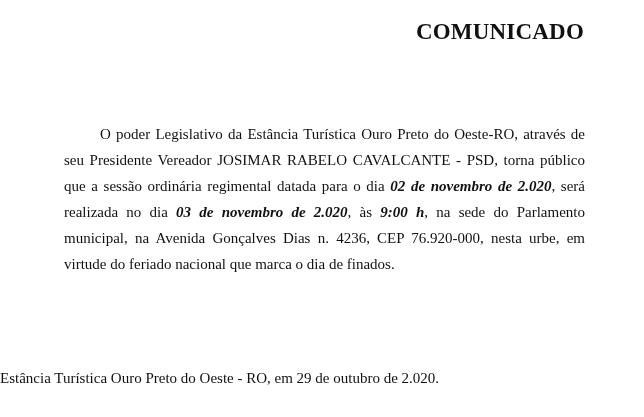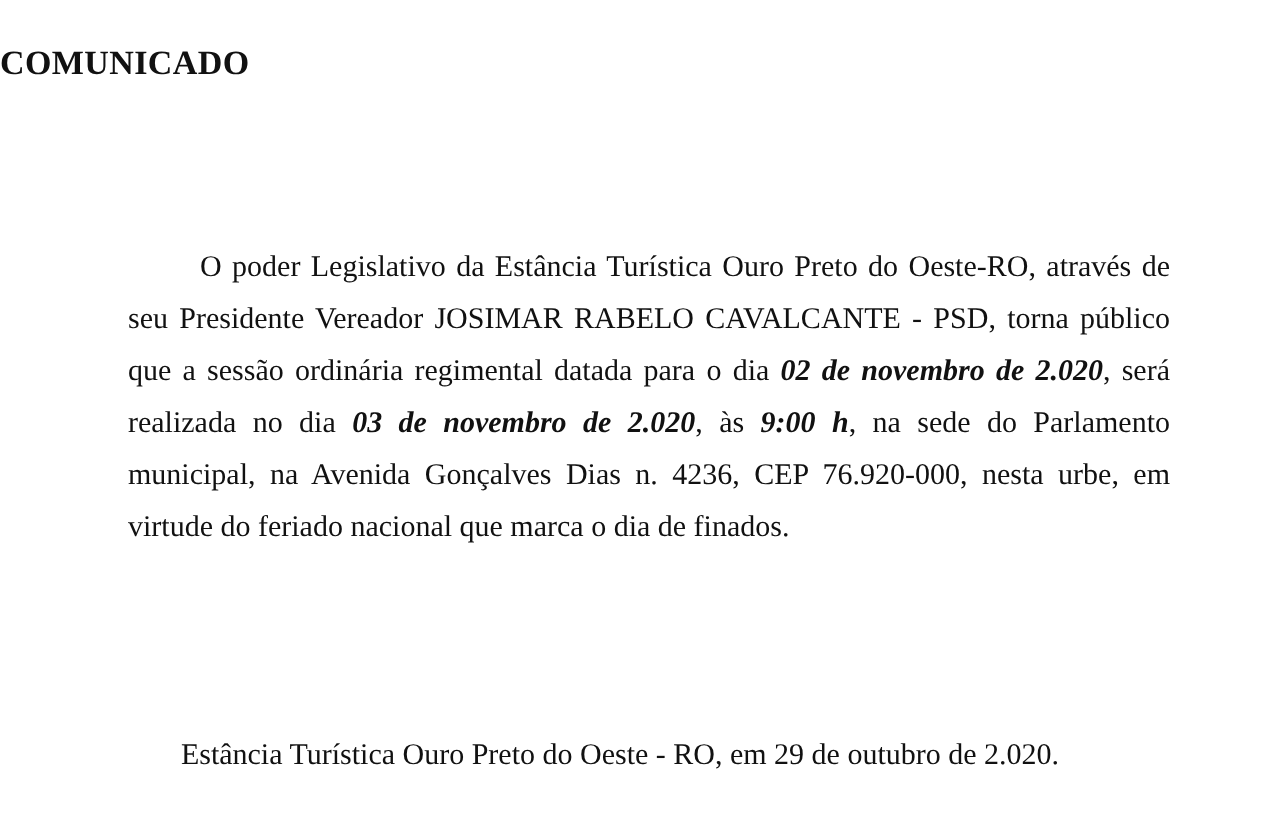--- a/index.html
+++ b/index.html
@@ -13,23 +13,23 @@
       position: relative;
       overflow: hidden;
       font-family: "Liberation Serif", "DejaVu Serif", serif;
       color: #111111;
     }
     .title {
       position: absolute;
       top: 20px;
       left: 0;
       width: 584px;
-      text-align: left;
+      text-align: right;
       font-weight: bold;
-      font-size: 17px;
+      font-size: 23px;
       letter-spacing: 0.2px;
       line-height: 24px;
     }
     .body-para {
       position: absolute;
       top: 121px;
       left: 64px;
       width: 521px;
       font-size: 15px;
       line-height: 26px;
@@ -39,21 +39,20 @@
     }
     .body-para em {
       font-weight: bold;
       font-style: italic;
     }
     .closing {
       position: absolute;
       top: 368px;
       left: 0;
       width: 620px;
-      text-align: center;
       font-size: 15px;
       line-height: 20px;
     }
   </style>
 </head>
 <body>
 
 <div class="title">COMUNICADO</div>
 
 <p class="body-para"><span>O poder Legislativo da Estância Turística Ouro Preto do Oeste-RO, através de seu Presidente Vereador JOSIMAR RABELO CAVALCANTE - PSD, torna público que a sessão ordinária regimental datada para o dia </span><em>02 de novembro de 2.020</em><span>, será realizada no dia </span><em>03 de novembro de 2.020</em><span>, às </span><em>9:00 h</em><span>, na sede do Parlamento municipal, na Avenida Gonçalves Dias n. 4236, CEP 76.920-000, nesta urbe, em virtude do feriado nacional que marca o dia de finados.</span></p>

